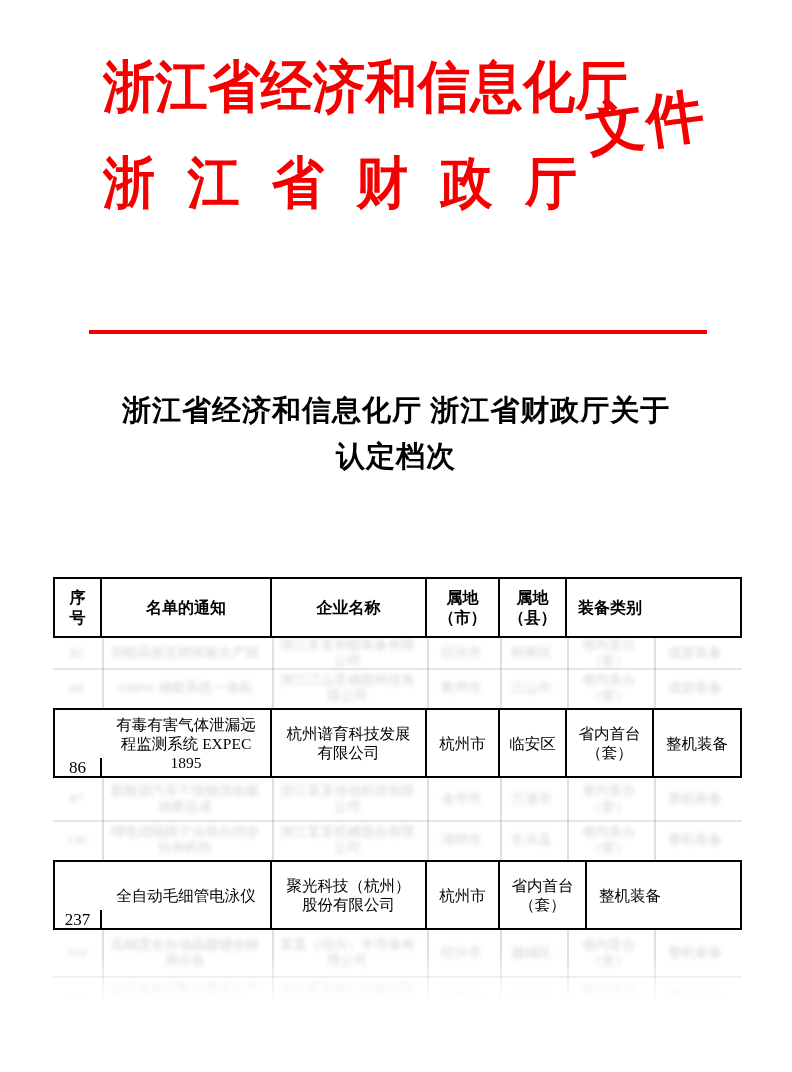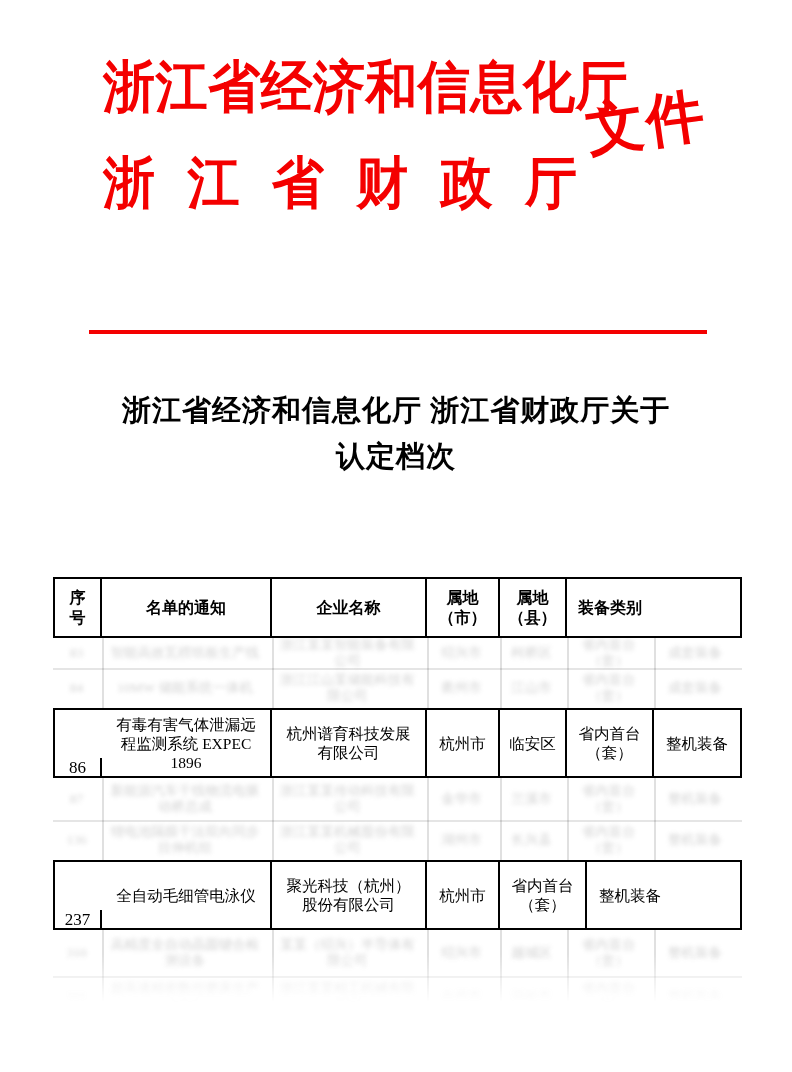--- a/index.html
+++ b/index.html
@@ -153,21 +153,21 @@
         <i class="vline" style="left: 374px;"></i>
         <i class="vline" style="left: 447px;"></i>
         <i class="vline" style="left: 514px;"></i>
         <i class="vline" style="left: 601px;"></i>
       </div>
 
     <div class="trow tbody-row">
       <div class="cell w0 seq">86</div>
       <div class="cell w1">有毒有害气体泄漏远
 程监测系统 EXPEC
-1896</div>
+1895</div>
       <div class="cell w2">杭州谱育科技发展
 有限公司</div>
       <div class="cell w3">杭州市</div>
       <div class="cell w4">临安区</div>
       <div class="cell w5">省内首台
 （套）</div>
       <div class="cell w6">整机装备</div>
     </div>
 
     <div class="blur-zone zoneB">

